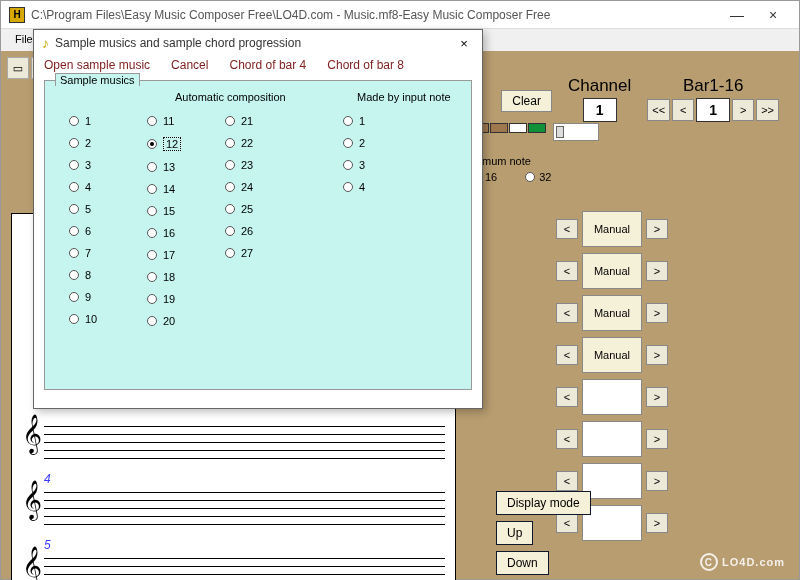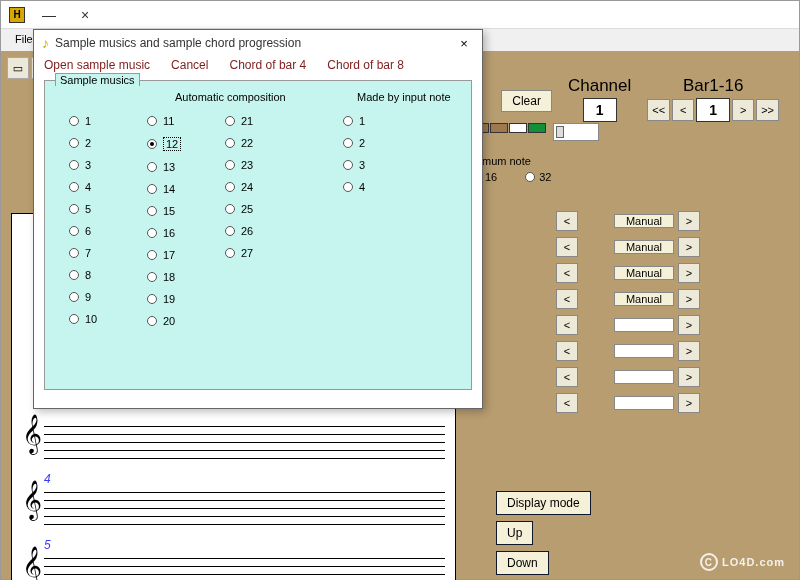--- a/index.html
+++ b/index.html
@@ -35,21 +35,21 @@
 .min-note { position: absolute; top: 104px; left: 470px; }
 .min-note .lbl { font-size: 11px; }
 .min-note .opts { margin-top: 4px; display: flex; gap: 28px; }
 .min-note .opt { display: flex; align-items: center; gap: 4px; }
 .radio { width: 10px; height: 10px; border-radius: 50%; border: 1px solid #555; background:#fff; display:inline-block; position:relative;}
 .radio.sel::after { content:''; position:absolute; inset:2px; border-radius:50%; background:#000; }
 
 .manual-stack { position: absolute; top: 160px; left: 555px; display: flex; flex-direction: column; gap: 6px; }
 .manual-row { display: flex; align-items: center; gap: 4px; }
 .manual-row .lt, .manual-row .gt { width: 22px; height: 20px; background: #ece9d8; border: 1px solid #888; display: inline-flex; align-items: center; justify-content: center; cursor:pointer;}
-.manual-row .box { width: 60px; height: 14px; background: #f5f0d8; border: 1px solid #888; display: inline-flex; align-items: center; justify-content: center; margin-left: 32px; }
+.manual-row .box { width: 60px; height: 36px; background: #f5f0d8; border: 1px solid #888; display: inline-flex; align-items: center; justify-content: center; }
 .manual-row .box.empty { background: #fff; }
 
 .bottom-btns { position: absolute; top: 440px; left: 495px; display: flex; flex-direction: column; gap: 6px; align-items:flex-start;}
 .bottom-btns .bb { background: #f5f0d8; border: 1px solid #0f172a; padding: 4px 10px; cursor:pointer; font-size:12px;}
 
 .staff-panel { position: absolute; top: 162px; left: 10px; width: 445px; height: 370px; background: #fff; border: 1px solid #000; padding: 6px 10px; }
 .staff { margin-bottom: 12px; }
 .staff .num { color: #3a3aff; font-style: italic; font-size: 12px; margin-left:22px;}
 .staff-lines { height: 40px; position: relative; margin-top: 0px; }
 .staff-lines .line { position: absolute; left: 22px; right: 0; height: 1px; background: #000; }
@@ -77,20 +77,21 @@
 .dialog .ritem .lbl { font-size:11px; }
 .dialog .ritem.sel .lbl { border:1px dotted #000; padding:0 2px;}
 </style>
 </head>
 <body>
 
 <div class="main-window">
 
   <div class="titlebar">
     <span class="icon">H</span>
+    <span class="title">C:\Program Files\Easy Music Composer Free\LO4D.com - Music.mf8-Easy Music Composer Free</span>
     <span class="winbtn">—</span>
     <span class="winbtn">×</span>
   </div>
 
   <div class="menubar">
     <span class="menu-item">File</span>
   </div>
 
   <div class="app-body">
 

